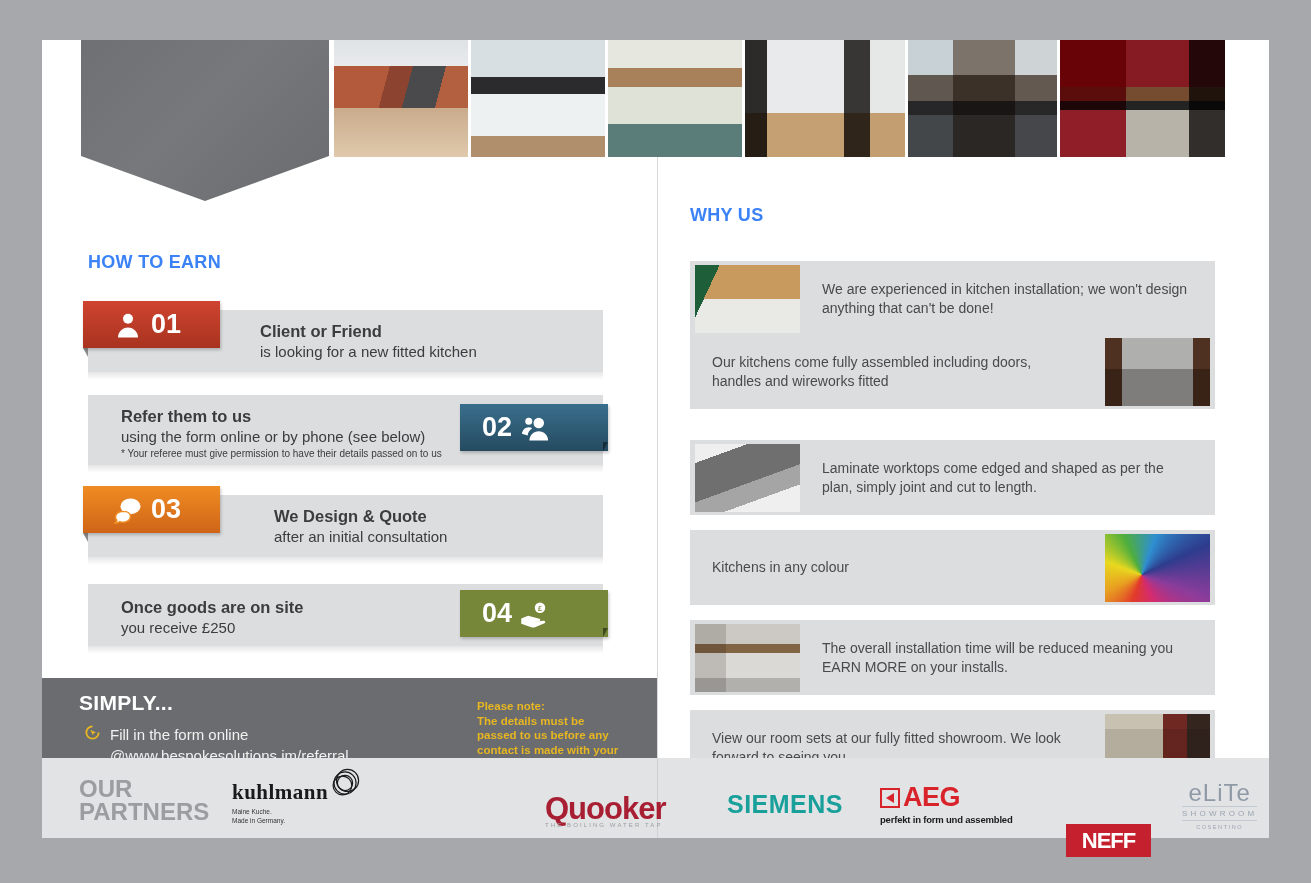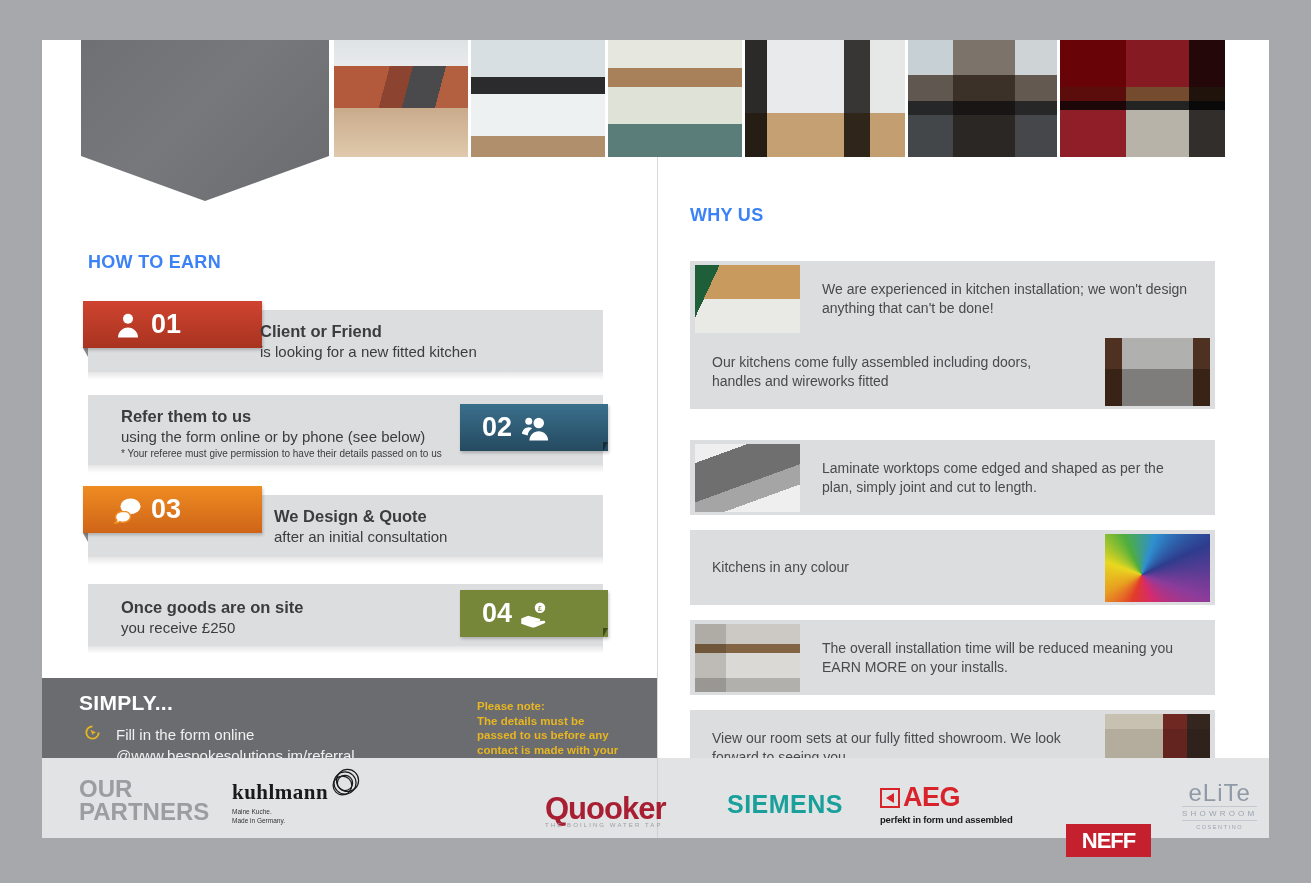--- a/index.html
+++ b/index.html
@@ -113,21 +113,21 @@
   .step-shadow {
     position: absolute; left: 46px; width: 515px; height: 8px;
     background: linear-gradient(to bottom, rgba(0,0,0,0.10), rgba(0,0,0,0));
   }
   .badge {
     position: absolute; top: -9px; height: 47px;
     display: flex; align-items: center; gap: 8px;
     color: #fff; font-size: 27px; font-weight: bold;
     box-shadow: 1px 2px 3px rgba(0,0,0,0.22);
   }
-  .badge-left { left: -5px; width: 179px; padding-left: 30px; }
+  .badge-left { left: -5px; width: 137px; padding-left: 30px; }
   .badge-right { right: -5px; width: 148px; padding-left: 22px; }
   .tail-l {
     position: absolute; left: -5px; top: 38px;
     width: 0; height: 0;
     border-top: 9px solid rgba(0,0,0,0.45);
     border-left: 5px solid transparent;
   }
   .tail-r {
     position: absolute; right: -5px; top: 38px;
     width: 0; height: 0;
@@ -145,21 +145,21 @@
 
   
   .simply {
     position: absolute; left: 0; top: 521px;
     width: 615px; height: 123px; background: #6a6c6f;
   }
   .simply-title {
     position: absolute; left: 37px; top: 13px;
     color: #ffffff; font-size: 21px; font-weight: bold; letter-spacing: 0.3px;
   }
-  .simply-row { position: absolute; display: flex; align-items: flex-start; gap: 14px; }
+  .simply-row { position: absolute; display: flex; align-items: flex-start; gap: 8px; }
   .simply-icon { width: 20px; display:flex; justify-content:center; }
   .simply-icon svg { fill: #e8b620; }
   .simply-text { color: #f1f1f1; font-size: 15px; line-height: 21px; }
   .please-note {
     position: absolute; left: 435px; top: 21px;
     color: #e8b620; font-size: 11.5px; font-weight: bold; line-height: 14.6px;
     width: 150px;
   }
 
   

